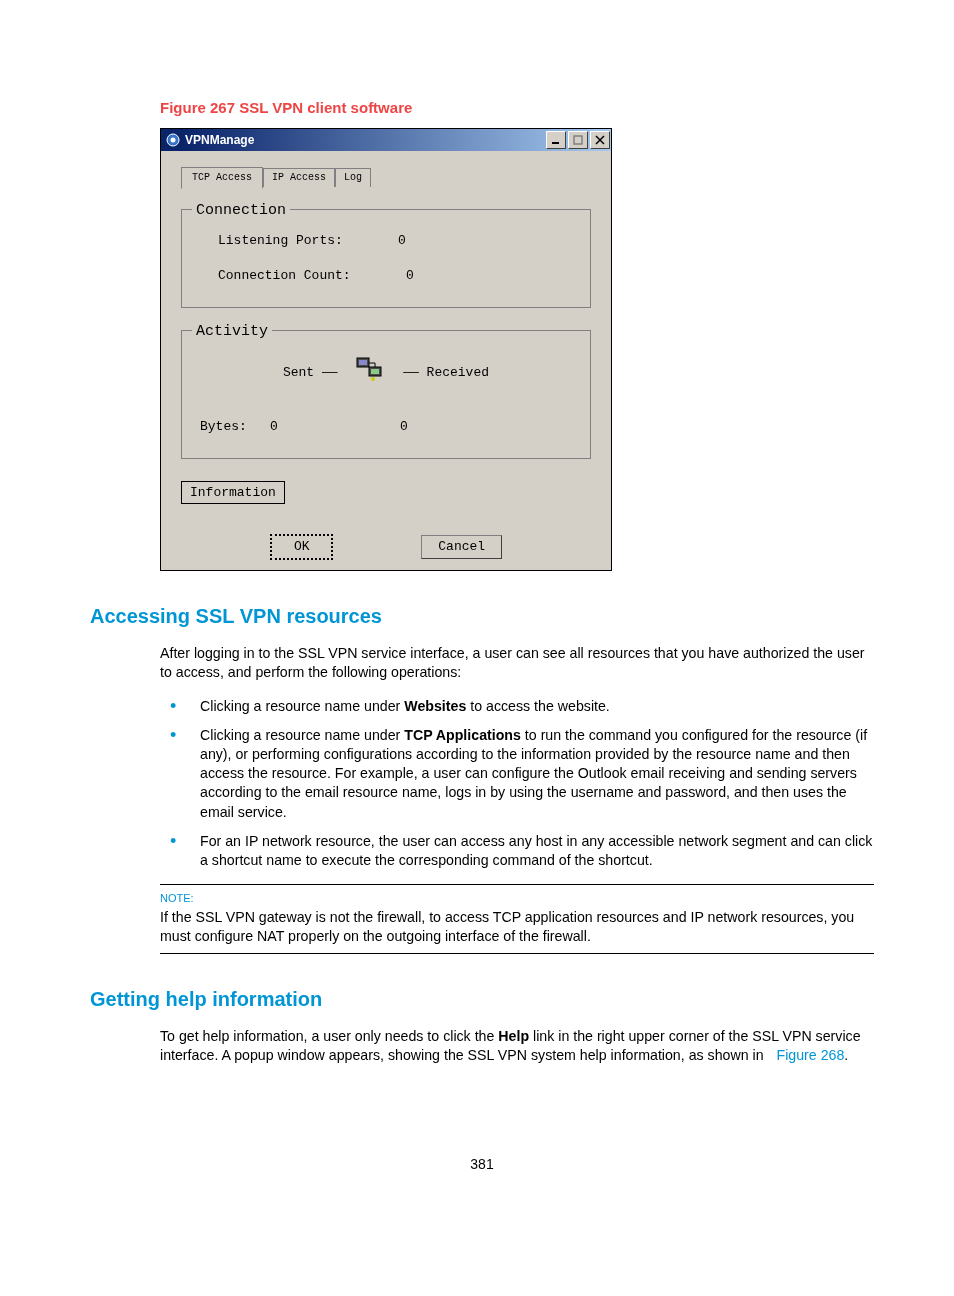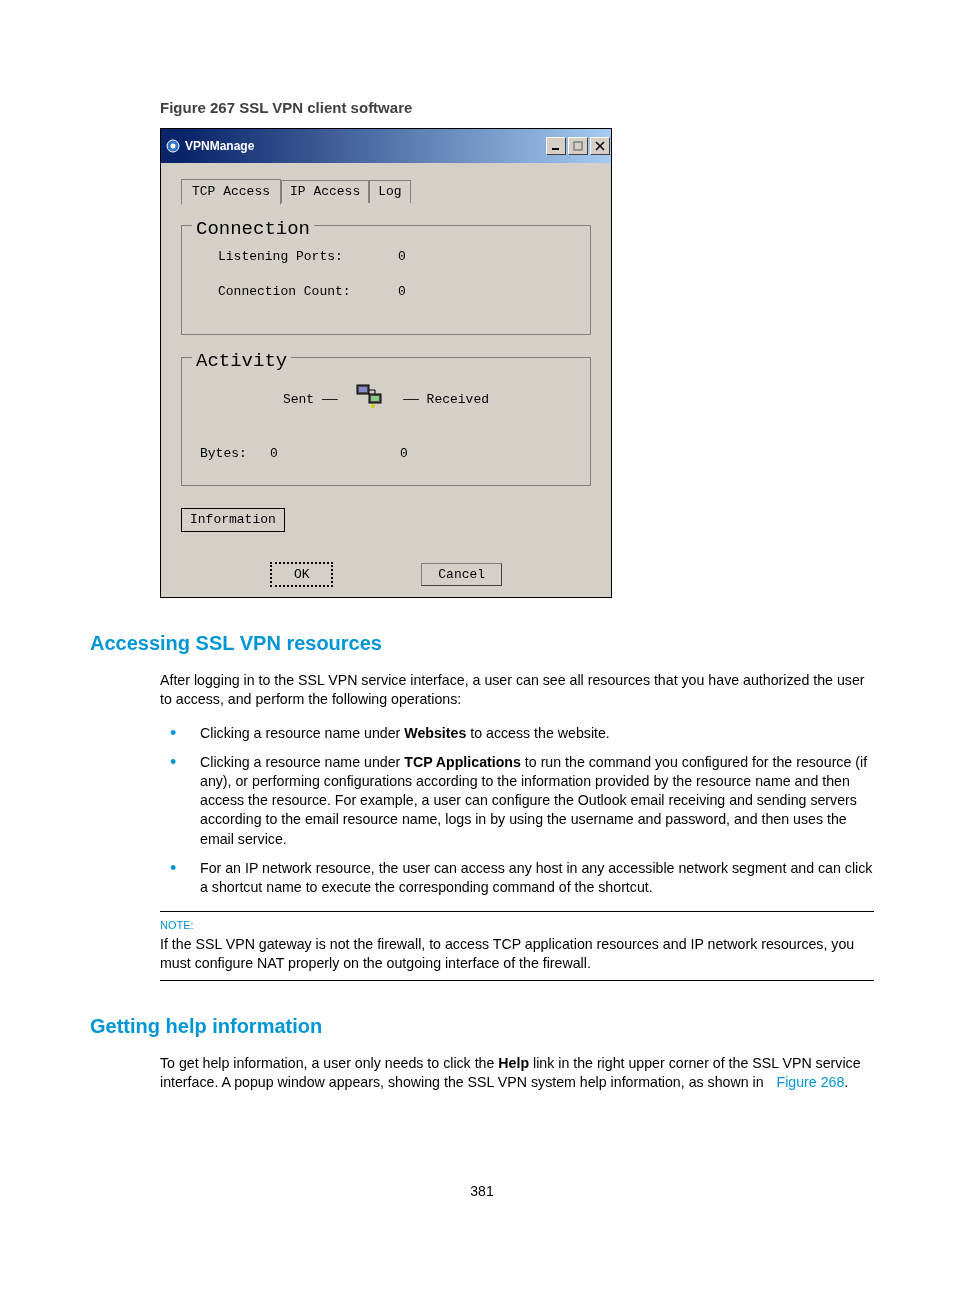--- a/index.html
+++ b/index.html
@@ -9,35 +9,35 @@
     font-family: Arial, Helvetica, sans-serif;
     color: #000;
     width: 954px;
   }
   .page {
     padding: 90px 80px 60px 90px;
     font-size: 14.2px;
     line-height: 1.35;
   }
   .fig-caption {
-    color: #404040;
+    color: #ef4444;
     font-weight: bold;
     font-size: 15px;
     margin: 8px 0 10px 70px;
   }
   .dialog-wrap {
     margin-left: 70px;
     width: 450px;
     background: #d4d0c8;
     border: 1px solid #000;
     font-family: "Courier New", monospace;
     font-size: 13px;
   }
   .titlebar {
-    height: 34px;
+    height: 22px;
     display: flex;
     align-items: center;
     background: linear-gradient(to right, #0a246a 0%, #0a246a 5%, #a6caf0 100%);
     color: #fff;
     font-family: Tahoma, sans-serif;
     font-weight: bold;
     font-size: 12px;
     padding-left: 4px;
   }
   .titlebar-icon {
@@ -63,41 +63,41 @@
   }
   .sysbtn.disabled-look { color: #808080; }
   .dlg-body { padding: 16px 20px 10px 20px; }
   .tabs { margin-bottom: 20px; }
   .tab {
     display: inline-block;
     padding: 2px 8px;
     border: 1px solid #808080;
     border-bottom: none;
     background: #d4d0c8;
-    font-size: 13px;
+    font-size: 10px;
     position: relative;
   }
   .tab.active {
     border-bottom: 1px solid #d4d0c8;
     background: #d4d0c8;
     z-index: 2;
     padding: 3px 10px;
   }
   .fieldset {
     border: 1px solid #808080;
     margin-bottom: 22px;
     padding: 22px 18px;
     position: relative;
   }
   .legend {
     position: absolute;
     top: -9px; left: 10px;
     background: #d4d0c8;
     padding: 0 4px;
-    font-size: 19px;
+    font-size: 15px;
   }
   .row { display: flex; margin-bottom: 18px; }
   .row .label { width: 180px; padding-left: 18px; }
   .row .val { width: 80px; text-align: left; }
   .activity-center { text-align: center; margin: 4px 0 30px 0; }
   .activity-center span { vertical-align: middle; }
   .net-icon-svg { vertical-align: middle; margin: 0 10px; }
   .bytes-row { display: flex; }
   .info-btn, .ok-btn, .cancel-btn {
     display: inline-block;
@@ -170,21 +170,21 @@
       <div class="tabs">
         <span class="tab active">TCP Access</span><span class="tab">IP Access</span><span class="tab">Log</span>
       </div>
 
       <div class="fieldset">
         <span class="legend">Connection</span>
         <div class="row">
           <span class="label">Listening Ports:</span>
           <span class="val">0</span>
         </div>
-        <div class="row" style="margin-bottom:11px;">
+        <div class="row" style="margin-bottom:0;gap:8px;">
           <span class="label">Connection Count:</span>
           <span class="val">0</span>
         </div>
       </div>
 
       <div class="fieldset">
         <span class="legend">Activity</span>
         <div class="activity-center">
           <span>Sent</span>
           <span> —— </span>

